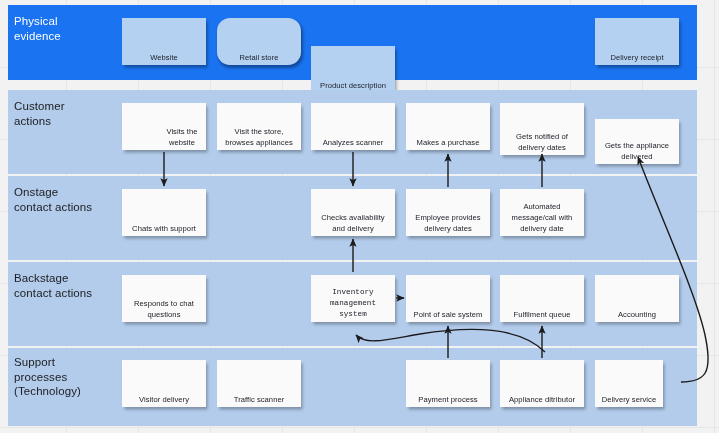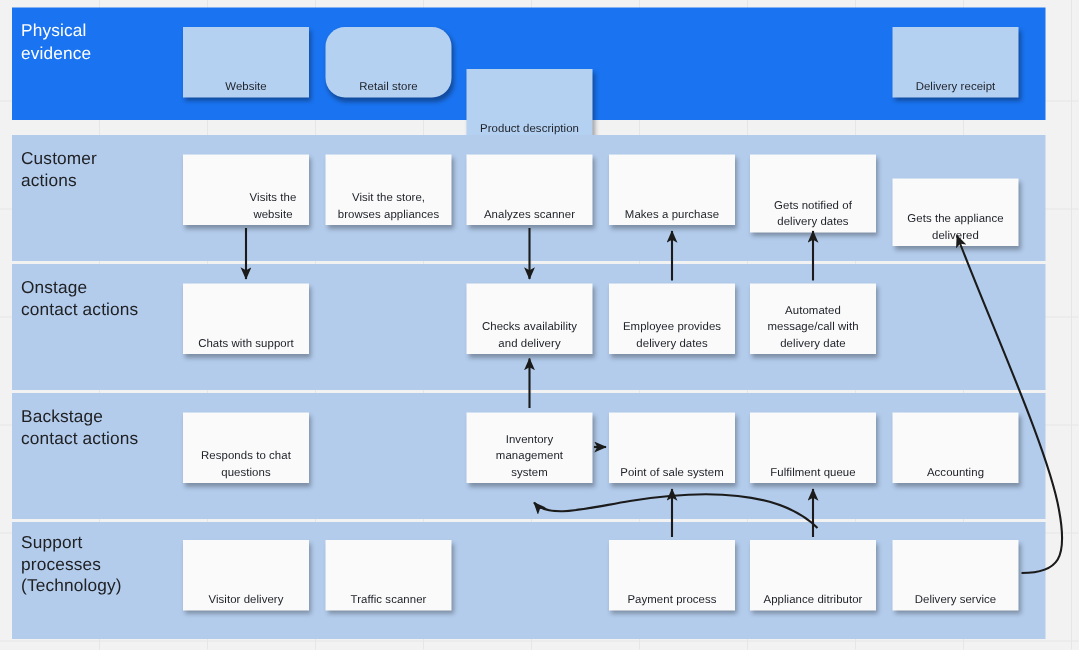--- a/index.html
+++ b/index.html
@@ -150,21 +150,21 @@
   </div>
 
   <div class="band band-normal" style="top:262px; width:689px; height:84px;"></div>
   <div class="band-label" style="top:271px;">Backstage
 contact actions</div>
 
   <div class="card" style="left:122px; top:275px; width:84px; height:47px;">
     <span>Responds to chat
 questions</span>
   </div>
-  <div class="card" style="left:311px; top:275px; width:84px; height:47px;">
+  <div class="card" style="left:311px; top:275px; width:84px; height:47px;font-family:Liberation Mono, monospace;">
     <span>Inventory
 management
 system</span>
   </div>
   <div class="card" style="left:406px; top:275px; width:84px; height:47px;">
     <span>Point of sale system</span>
   </div>
   <div class="card" style="left:500px; top:275px; width:84px; height:47px;">
     <span>Fulfilment queue</span>
   </div>
@@ -182,21 +182,21 @@
   </div>
   <div class="card" style="left:217px; top:360px; width:84px; height:47px;">
     <span>Traffic scanner</span>
   </div>
   <div class="card" style="left:406px; top:360px; width:84px; height:47px;">
     <span>Payment process</span>
   </div>
   <div class="card" style="left:500px; top:360px; width:84px; height:47px;">
     <span>Appliance ditributor</span>
   </div>
-  <div class="card" style="left:595px; top:360px; width:84px; height:47px;">
+  <div class="card" style="left:595px; top:360px; width:68px; height:47px;">
     <span>Delivery service</span>
   </div>
 
   <svg id="arrows" viewBox="0 0 719 433" xmlns="http://www.w3.org/2000/svg">
     <defs>
       <marker id="arrowhead" markerWidth="7" markerHeight="7" refX="5.6" refY="2.6" orient="auto" markerUnits="strokeWidth">
         <path d="M0,0 L6,2.6 L0,5.2 L1.4,2.6 Z" fill="#1b1b1b"></path>
       </marker>
     </defs>
     <g stroke="#1b1b1b" stroke-width="1.4" fill="none" marker-end="url(#arrowhead)">

